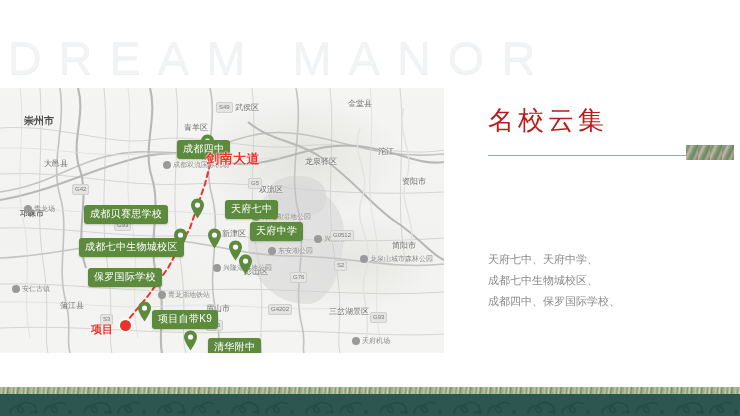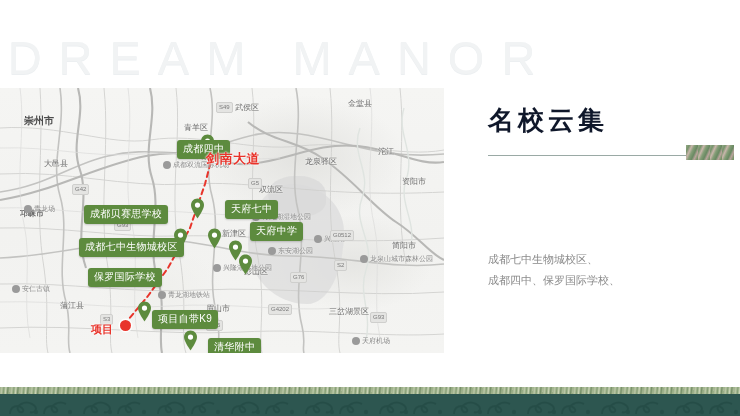--- a/index.html
+++ b/index.html
@@ -73,21 +73,21 @@
   .placename.big{font-size:10px;color:#4d4d4d;font-weight:700;}
   .poi{position:absolute;display:flex;align-items:center;gap:2px;white-space:nowrap;}
   .poi .dotico{width:8px;height:8px;border-radius:50%;background:#9a9a9a;flex:0 0 auto;}
   .poi .ptxt{font-size:7px;color:#8a8a8a;text-shadow:0 0 2px #f6f6f4;}
   .shield{position:absolute;font-size:6px;color:#7b7b7b;background:#e4e4e2;
     border:1px solid #cfcfcd;border-radius:2px;padding:0 2px;line-height:9px;}
 
   
   #title{
     position:absolute;left:488px;top:103px;
-    font-size:26px;color:#0f172a;letter-spacing:4px;font-weight:700;white-space:nowrap;text-align:right;
+    font-size:26px;color:#b91c1c;letter-spacing:4px;font-weight:400;white-space:nowrap;text-align:right;
   }
   #divider{
     position:absolute;left:488px;top:155px;width:198px;height:1px;background:#9aa9a5;
   }
   #divider-chip{
     position:absolute;left:686px;top:145px;width:48px;height:15px;
     background:
       linear-gradient(115deg,#8fa97f 0%,#6f8f62 18%,#c9b2a6 33%,#7d9a6d 47%,#5f8457 64%,#b99f97 78%,#72905f 92%);
     background-size:12px 100%;
     filter:saturate(.9);
@@ -313,20 +313,21 @@
 
   <div id="project-dot" style="left:120px;top:232px;"></div>
   <div id="project-label" style="left:91px;top:234px;">项目</div>
 </div>
 
 <div id="title">名校云集</div>
 <div id="divider"></div>
 <div id="divider-chip"></div>
 
 <div id="desc">
+    <div>天府七中、天府中学、</div>
     <div>成都七中生物城校区、</div>
     <div>成都四中、保罗国际学校、</div>
   </div>
 
 <div id="bottom-grass"></div>
 <div id="bottom-band">
   <svg class="damask" viewBox="0 0 740 22" preserveAspectRatio="none">
     <defs>
       <pattern id="dmk" x="0" y="0" width="74" height="22" patternUnits="userSpaceOnUse">
         <path d="M10,20 C10,12 18,10 22,14 C26,18 20,20 18,16 C16,12 24,6 32,10 C40,14 34,20 30,18" fill="none" stroke="#1f4540" stroke-width="2"></path>

